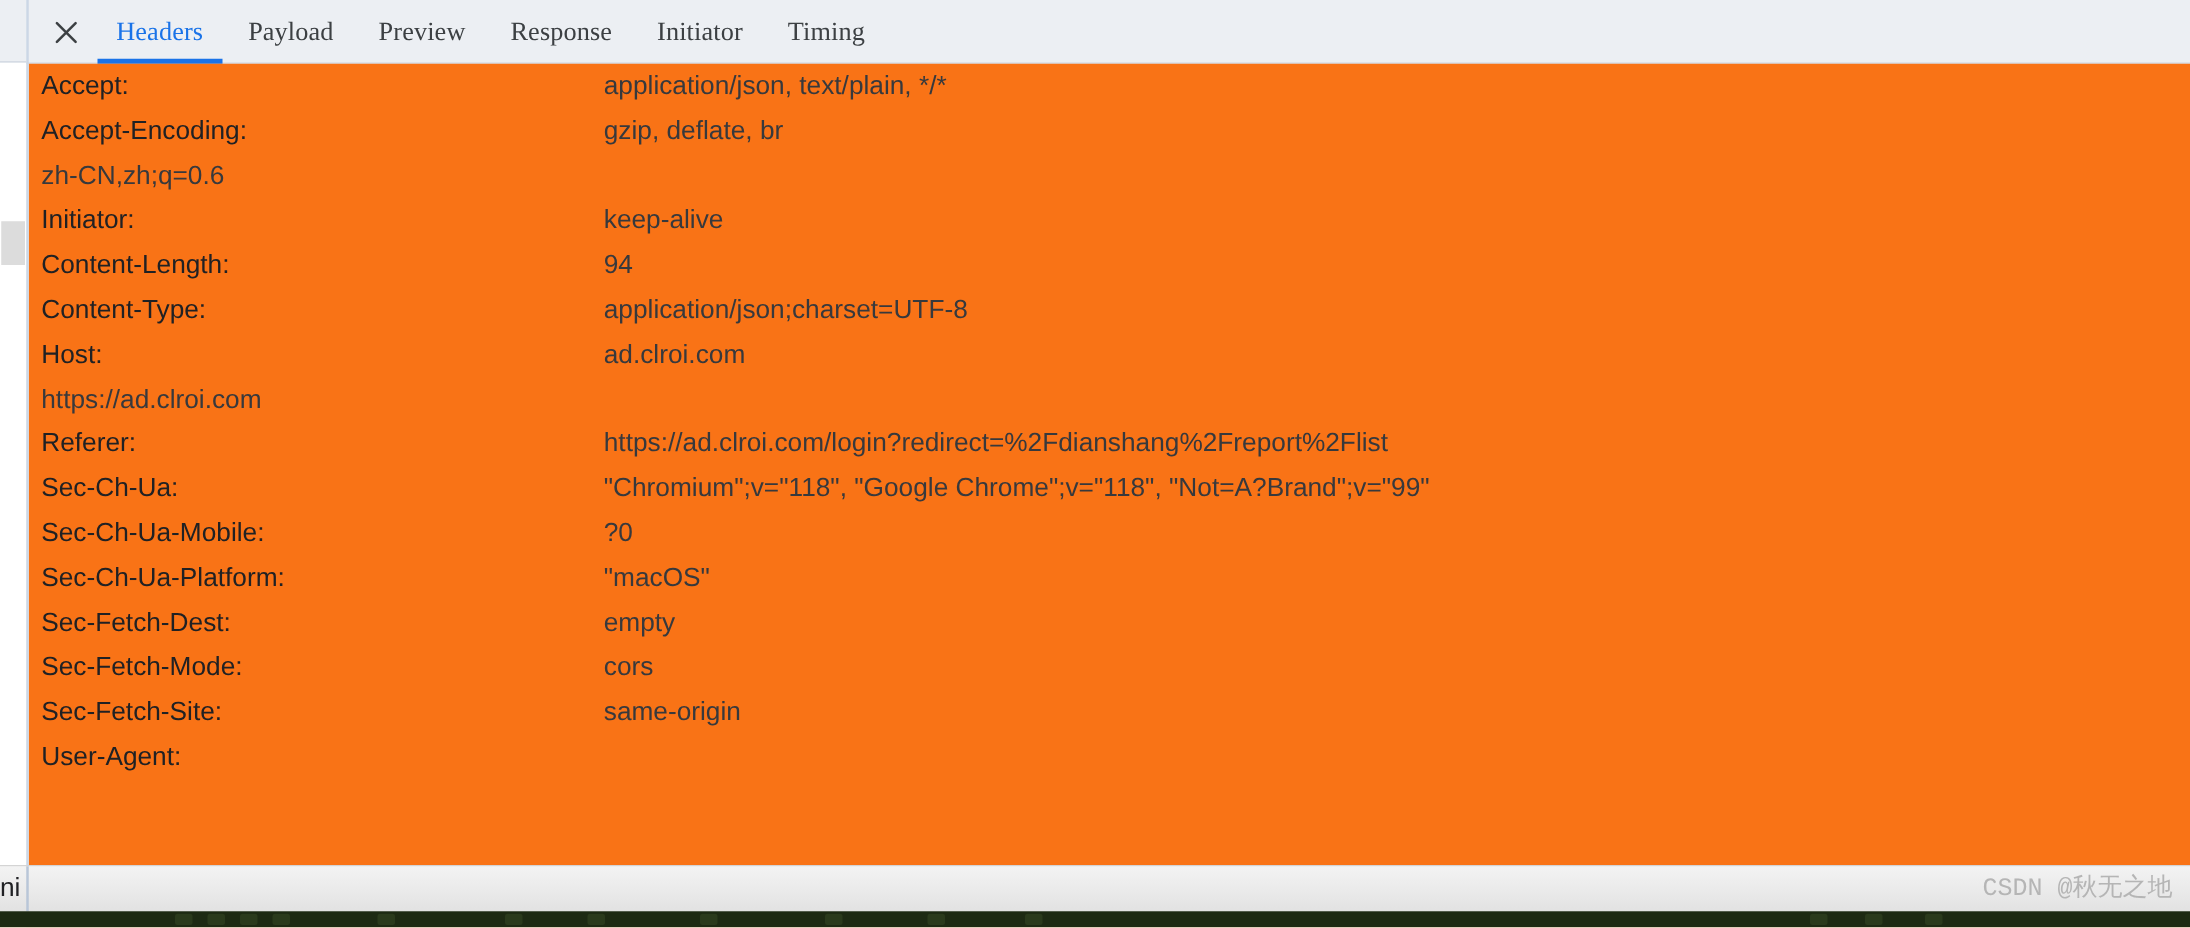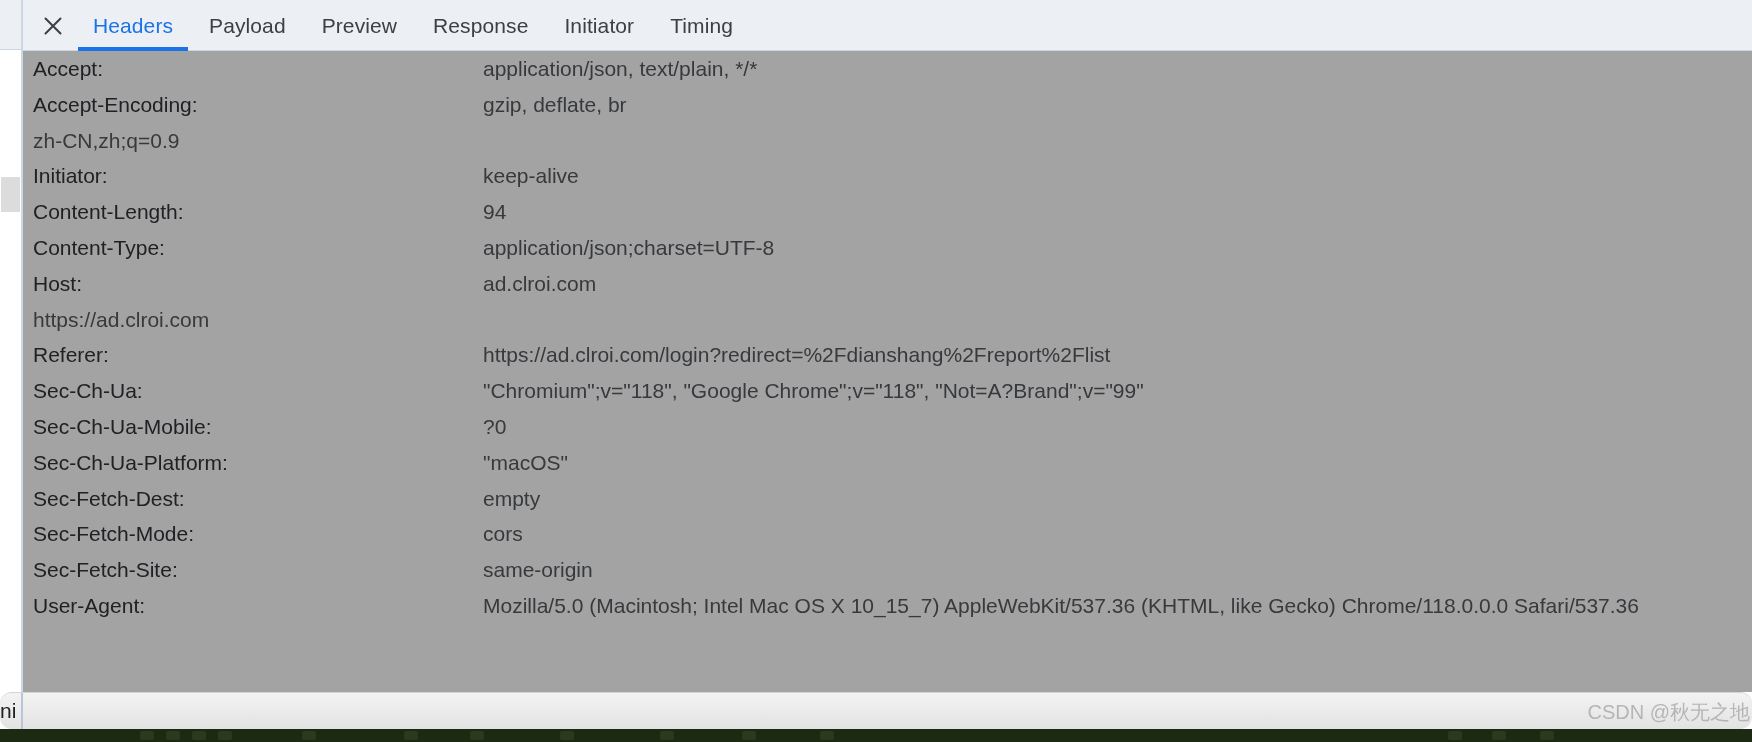--- a/index.html
+++ b/index.html
@@ -93,20 +93,21 @@
     position: relative;
     display: flex;
     align-items: center;
     padding: 0 18px;
     font-size: 21px;
     color: #3c4043;
     cursor: pointer;
     letter-spacing: 0.1px;
     height: 51px;
     box-sizing: border-box;
+    font-family: Liberation Serif, serif;
   }
   .tab.active {
     color: #1a73e8;
   }
   .tab.active::after {
     content: "";
     position: absolute;
     left: 3px;
     right: 3px;
     bottom: 0;
@@ -114,21 +115,21 @@
     background: #1a73e8;
   }
 
   
   .headers-pane {
     position: absolute;
     left: 23px;
     top: 51px;
     right: 0;
     height: 641px;
-    background: #a3a3a3;
+    background: #f97316;
     overflow: hidden;
   }
   .hdr-row {
     display: flex;
     align-items: flex-start;
     height: 35.8px;
     padding-left: 10px;
     box-sizing: border-box;
   }
   .hdr-name {
@@ -154,21 +155,20 @@
   .statusbar {
     position: absolute;
     left: 0;
     bottom: 13px;
     width: 1752px;
     height: 37px;
     background: linear-gradient(to bottom, #f3f3f3 0%, #eaeaea 55%, #e2e2e2 100%);
     border-top: 1px solid #d4d4d4;
     box-sizing: border-box;
     z-index: 8;
-    border-radius: 12px;
   }
   .statusbar-left {
     position: absolute;
     left: 0;
     top: 0;
     height: 36px;
     line-height: 36px;
     font-size: 21px;
     color: #202124;
     padding-left: 0px;
@@ -179,27 +179,28 @@
   .statusbar-divider {
     position: absolute;
     left: 21px;
     top: 0;
     width: 2px;
     height: 36px;
     background: #b9c6d8;
   }
   .watermark {
     position: absolute;
-    right: 2px;
+    right: 14px;
     top: 0;
     height: 36px;
     line-height: 38px;
     font-size: 20px;
     color: #b5b5b5;
     white-space: nowrap;
+    font-family: Liberation Mono, monospace;
   }
 
   
   .bottom-edge {
     position: absolute;
     left: 0;
     bottom: 0;
     width: 1752px;
     height: 13px;
     background: #1d2a13;
@@ -260,21 +261,21 @@
       <div class="hdr-name">Accept:</div>
       <div class="hdr-value">application/json, text/plain, */*</div>
     </div>
 
     <div class="hdr-row">
       <div class="hdr-name">Accept-Encoding:</div>
       <div class="hdr-value">gzip, deflate, br</div>
     </div>
 
     <div class="hdr-row">
-      <div class="hdr-value">zh-CN,zh;q=0.9</div>
+      <div class="hdr-value">zh-CN,zh;q=0.6</div>
     </div>
 
     <div class="hdr-row">
       <div class="hdr-name">Initiator:</div>
       <div class="hdr-value">keep-alive</div>
     </div>
 
     <div class="hdr-row">
       <div class="hdr-name">Content-Length:</div>
       <div class="hdr-value">94</div>
@@ -324,21 +325,20 @@
       <div class="hdr-value">cors</div>
     </div>
 
     <div class="hdr-row">
       <div class="hdr-name">Sec-Fetch-Site:</div>
       <div class="hdr-value">same-origin</div>
     </div>
 
     <div class="hdr-row wrap">
       <div class="hdr-name">User-Agent:</div>
-      <div class="hdr-value">Mozilla/5.0 (Macintosh; Intel Mac OS X 10_15_7) AppleWebKit/537.36 (KHTML, like Gecko) Chrome/118.0.0.0 Safari/537.36</div>
     </div>
 
   </div>
 
   <div class="statusbar">
     <div class="statusbar-left">ni</div>
     <div class="statusbar-divider"></div>
     <div class="watermark">CSDN @秋无之地</div>
   </div>
 

